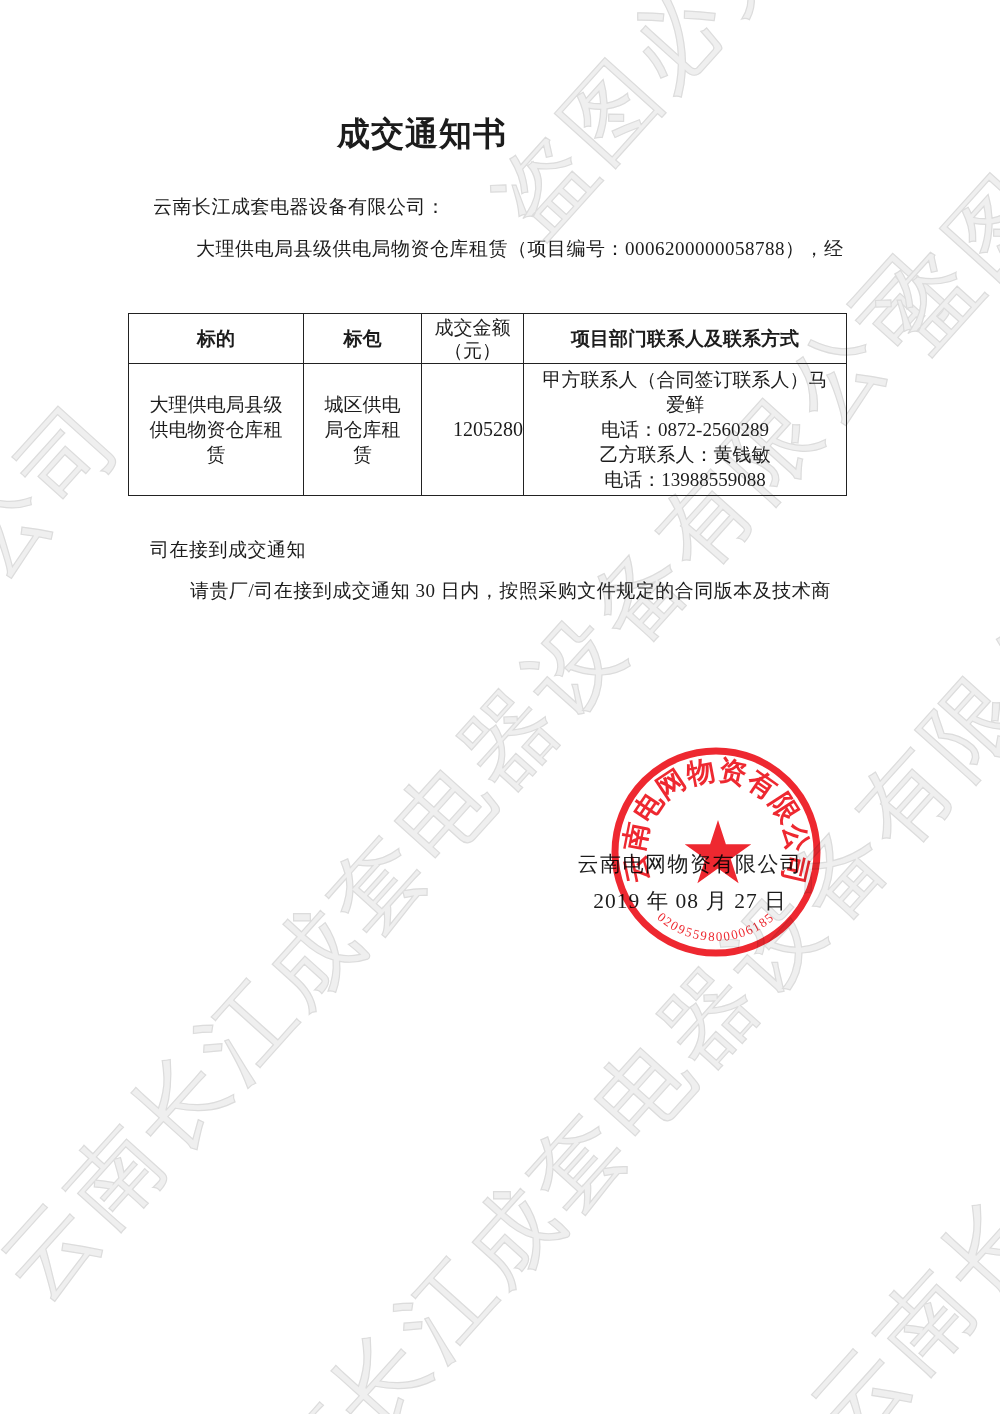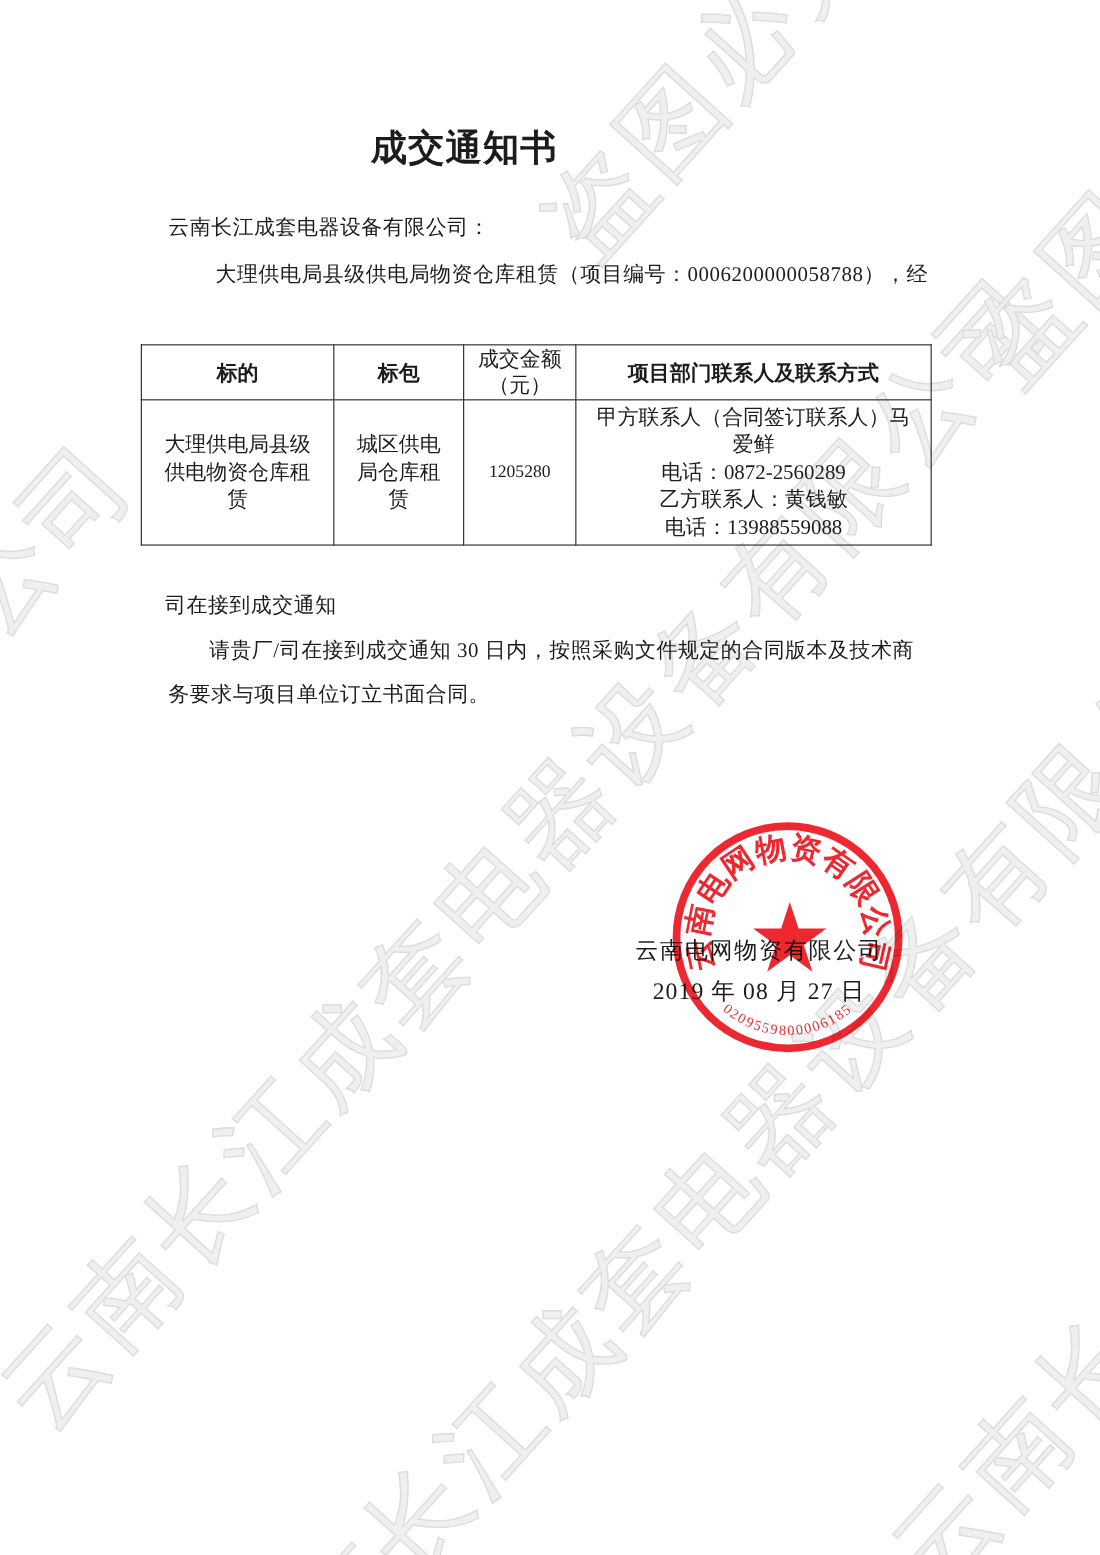--- a/index.html
+++ b/index.html
@@ -48,21 +48,21 @@
     font-size: 19px;
   }
   table.award, table.award td, table.award th { border: 1.6px solid #222; }
   table.award th { font-weight: 700; padding: 0; vertical-align: middle; }
   table.award td { padding: 0; vertical-align: middle; }
   .th-row   { height: 50px; }
   .body-row { height: 132px; }
   .c1 { width: 175px; } .c2 { width: 118px; } .c3 { width: 102px; } .c4 { width: 323px; }
   .cell-lines { text-align: center; line-height: 25px; }
   .hdr2 { text-align: center; line-height: 23px; font-weight: 400; }
-  .amount { text-align: center; font-size: 16px; }
+  .amount { text-align: right; font-size: 20px; }
   
   .sig-company {
     position: absolute; left: 560px; top: 850px; width: 260px;
     text-align: center; font-size: 21px; letter-spacing: 1.5px; white-space: nowrap;
   }
   .sig-date {
     position: absolute; left: 560px; top: 886px; width: 260px;
     text-align: center; font-size: 21.5px; letter-spacing: 1px; white-space: nowrap;
   }
   .stamp {
@@ -136,21 +136,20 @@
             <div>乙方联系人：黄钱敏</div>
             <div>电话：13988559088</div>
           </div>
         </td>
       </tr>
     </tbody>
       </table>
 
     <div class="line attach-note">司在接到成交通知</div>
     <div class="line notice1">请贵厂/司在接到成交通知 30 日内，按照采购文件规定的合同版本及技术商</div>
-    <div class="line notice2">务要求与项目单位订立书面合同。</div>
 
     <div class="sig-company">云南电网物资有限公司</div>
     <div class="sig-date">2019 年 08 月 27 日</div>
   </div>
 
   <svg class="stamp" viewBox="0 0 230 230">
     <circle cx="115" cy="115" r="101" fill="none" stroke="#ED1C24" stroke-width="7"></circle>
     <defs>
       <path id="arcTop" d="M 48.7 143.1 A 72 72 0 1 1 181.3 143.1" fill="none"></path>
       <path id="arcBottom" d="M 46.8 172.2 A 89 89 0 0 0 183.2 172.2" fill="none"></path>

